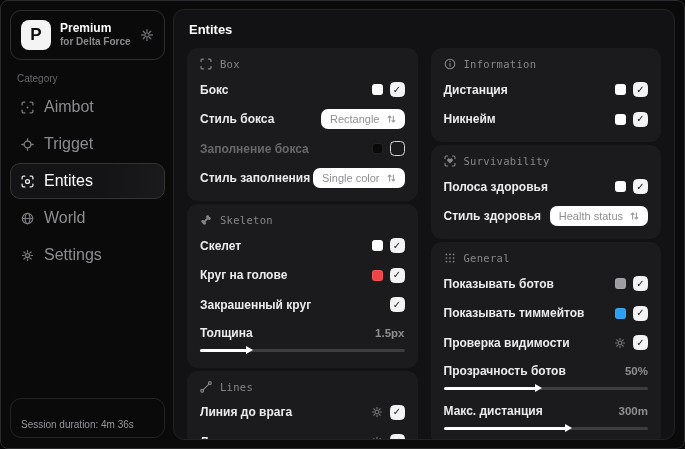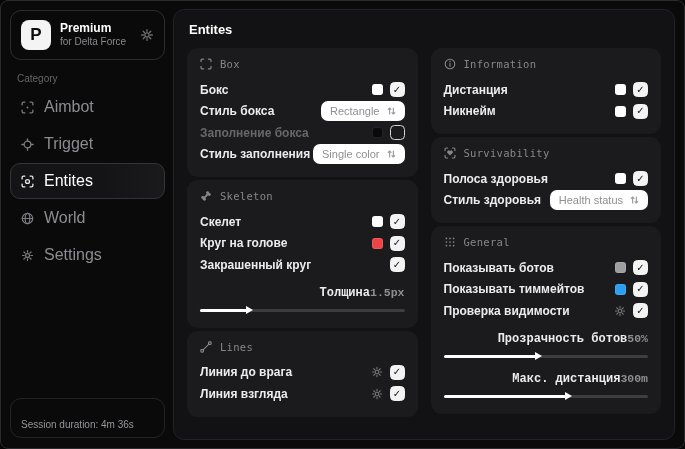--- a/index.html
+++ b/index.html
@@ -5,55 +5,55 @@
   * { margin:0; padding:0; box-sizing:border-box; }
   html,body { width:685px; height:449px; background:#050506; font-family:"Liberation Sans",sans-serif; color:#e8e8e8; overflow:hidden; }
   .app { display:flex; width:685px; height:449px; background:#0a0a0b; border:1px solid #2b2b2e; border-radius:8px; overflow:hidden; }
 
   
   .sidebar { width:172px; padding:9px 8px 10px 9px; display:flex; flex-direction:column; flex-shrink:0; }
   .premium-card { display:flex; align-items:center; gap:9px; border:1px solid #2e2e31; border-radius:11px; padding:9px 10px; }
   .logo { width:30px; height:30px; border-radius:8px; background:#f4f4f4; color:#0d0d0d; font-weight:bold; font-size:17px; display:flex; align-items:center; justify-content:center; flex-shrink:0; }
   .premium-text { line-height:1.25; }
   .premium-title { font-size:12px; font-weight:bold; color:#fff; }
-  .premium-sub { font-size:10px; color:#8a8a8e; }
+  .premium-sub { font-size:10px; color:#8a8a8e;font-weight:bold; }
   .premium-gear { margin-left:auto; color:#6f6f73; display:flex; }
   .category-label { font-size:10px; color:#66666a; margin:13px 7px 5px; }
   .nav { display:flex; flex-direction:column; gap:1px; }
   .nav-item { display:flex; align-items:center; gap:10px; padding:8px 10px; border-radius:10px; border:1px solid transparent; color:#8d8d91; font-size:16px; cursor:pointer; }
   .nav-item .nicon { display:flex; color:#7c7c80; }
   .nav-item.active { color:#fff; border-color:#343437; background:linear-gradient(90deg,#141416 60%, #1a1a1d 100%); }
   .nav-item.active .nicon { color:#e6e6e6; }
   .session-card { margin-top:auto; border:1px solid #232326; border-radius:11px; padding:20px 10px 7px; font-size:10px; color:#96969a; }
 
   
   .panel { flex:1; margin:8px 9px 8px 0; border:1px solid #232326; border-radius:11px; background:#121214; padding:11px 13px 12px; display:flex; flex-direction:column; overflow:hidden; }
   .page-title { font-size:13px; font-weight:bold; color:#fff; margin:1px 0 11px 2px; }
   .columns { display:flex; gap:13px; align-items:flex-start; }
   .col { flex:1; display:flex; flex-direction:column; gap:3px; min-width:0; }
 
   .card { background:#1b1b1d; border-radius:11px; padding:10px 13px 12px; }
   .card-header { display:flex; align-items:center; gap:8px; color:#87878b; font-family:"DejaVu Sans Mono",monospace; font-size:10.5px; letter-spacing:0.3px; margin-bottom:9px; }
   .card-header .hicon { display:flex; color:#87878b; }
 
   .row { display:flex; align-items:center; justify-content:space-between; min-height:21.5px; }
-  .row + .row { margin-top:0px; }
+  .row + .row { margin-top:8px; }
   .rlabel { font-size:12px; font-weight:bold; color:#ececee; white-space:nowrap; }
   .rlabel.dim { color:#68686c; }
   .controls { display:flex; align-items:center; gap:7px; }
   .swatch { width:11px; height:11px; border-radius:3px; box-shadow:inset 0 0 0 1px rgba(255,255,255,0.10); cursor:pointer; flex-shrink:0; }
   .checkbox { width:15px; height:15px; border-radius:4.5px; border:1.5px solid #d6d6d6; display:flex; align-items:center; justify-content:center; cursor:pointer; flex-shrink:0; }
   .checkbox.on { background:#f3f3f3; border-color:#f3f3f3; }
   .checkbox.on::after { content:"✓"; font-family:"DejaVu Sans",sans-serif; font-size:10px; font-weight:bold; color:#141414; line-height:1; }
   .dropdown { display:flex; align-items:center; gap:7px; background:#ffffff; border-radius:7px; padding:4px 9px; font-size:11px; color:#8f8f93; cursor:pointer; }
   .dd-icon { display:flex; color:#9a9a9e; }
   .mini-gear { display:flex; color:#77777b; cursor:pointer; }
 
   .slider-row { display:block; padding:3px 0 4px; }
-  .slider-top { display:flex; align-items:center; justify-content:flex-end; margin-bottom:9px;font-family:Liberation Mono, monospace; }
+  .slider-top { display:flex; align-items:center; justify-content:space-between; margin-bottom:9px; }
   .slider-value { font-size:11.5px; font-weight:bold; color:#8f8f93; }
   .track { position:relative; height:3px; background:#3d3d40; border-radius:2px; cursor:pointer; }
   .fill { position:relative; height:3px; background:#ffffff; border-radius:2px; }
   .thumb { position:absolute; right:-6px; top:50%; transform:translateY(-50%); width:0; height:0; border-top:4.5px solid transparent; border-bottom:4.5px solid transparent; border-left:7px solid #ffffff; }
   .gap-above { margin-top:7px; }
 </style>
 </head>
 <body>
 
 <div class="app">

